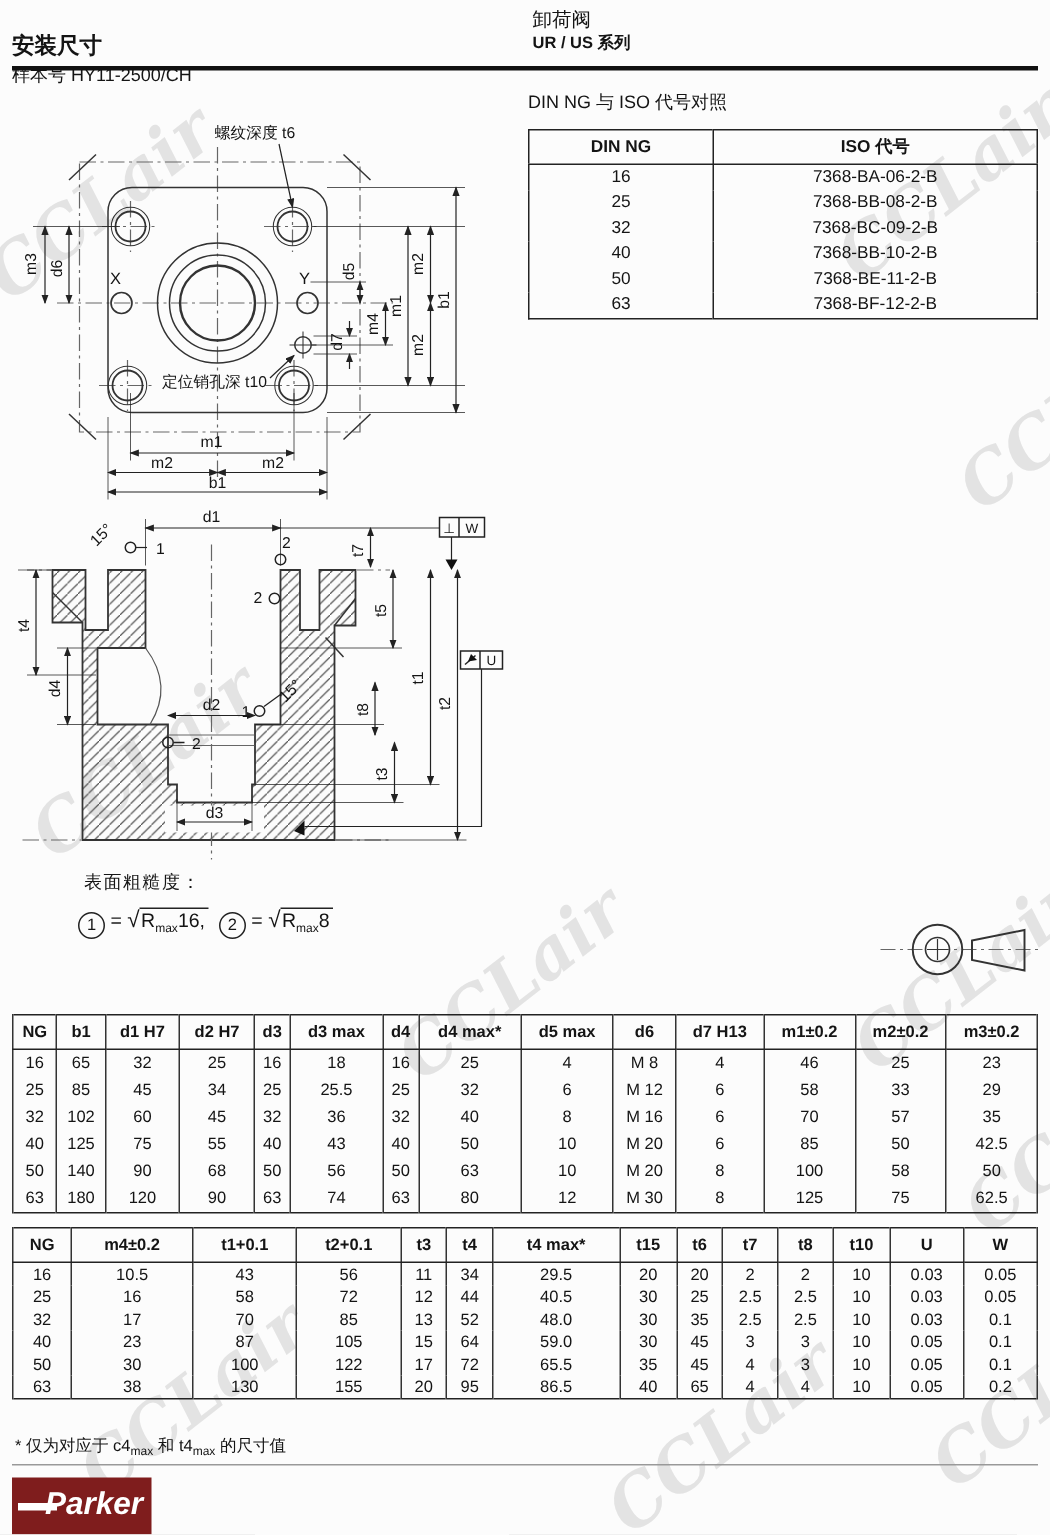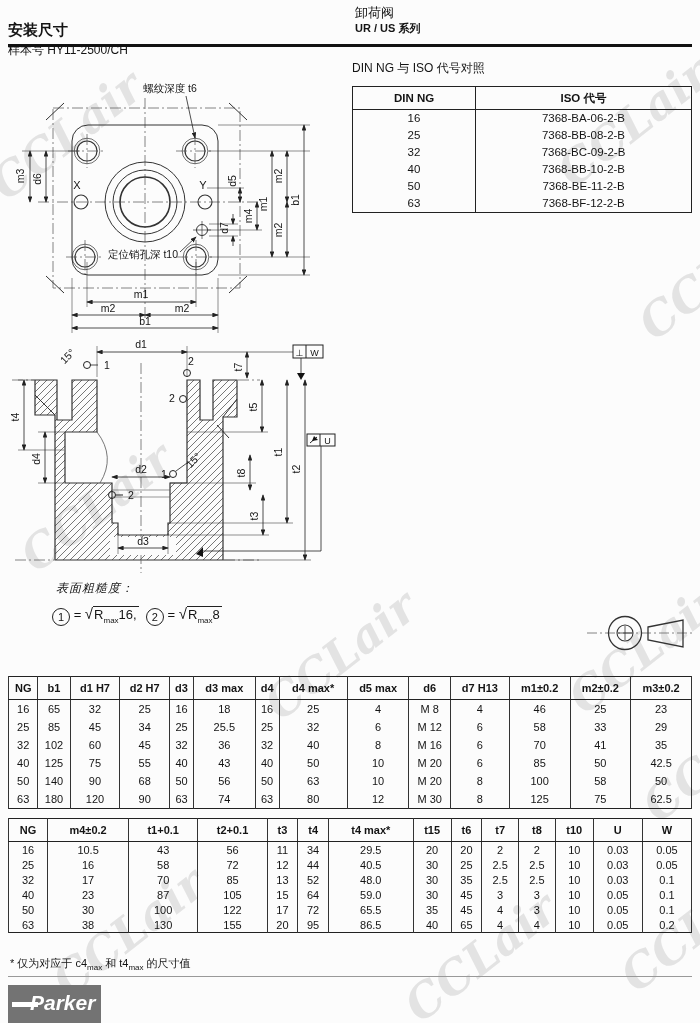--- a/index.html
+++ b/index.html
@@ -30,30 +30,30 @@
   .dimtab{border:1.5px solid #222;}
   .dimtab th{font-weight:bold;border-bottom:1.4px solid #222;height:22px;padding:0 1px;margin-left:48px;}
   .dimtab td{text-align:center;padding:0 1px;height:18px;}
   .dimtab th,.dimtab td{border-left:1px solid #333;border-right:1px solid #333;text-align:center;}
   #t1{top:676px;}
   #t2{top:818px;}
   #t2 td{height:15px;}
   .footnote{position:absolute;left:10px;top:956px;font-size:11px;}
   .footnote sub{font-size:8px;}
   
-  .rough-label{position:absolute;left:56px;top:580px;font-size:12px;letter-spacing:1px;font-style:italic;}
+  .rough-label{position:absolute;left:56px;top:580px;font-size:12px;letter-spacing:1px;}
   .rough-f{position:absolute;left:52px;top:605px;font-size:13px;}
   .circ{display:inline-block;width:16px;height:16px;line-height:16px;border:1.2px solid #222;
         border-radius:50%;text-align:center;font-size:11px;vertical-align:-2px;}
   .radbar{border-top:1.2px solid #222;padding:0 2px 0 1px;}
   .rad{font-size:15px;}
   .rough-f sub{font-size:8px;}
   
   .rule-footer{position:absolute;left:8px;top:976px;width:684px;height:1px;background:#999;}
-  .plogo{position:absolute;left:8px;top:985px;width:93px;height:38px;background:#737373;}
+  .plogo{position:absolute;left:8px;top:985px;width:93px;height:38px;background:#7f1d1d;}
   .plogo .bar{position:absolute;left:4px;top:17px;width:26px;height:5px;background:#fff;}
   .plogo .ptxt{position:absolute;left:22px;top:6px;color:#fff;font-weight:bold;font-style:italic;
         font-size:21px;letter-spacing:0px;font-family:"Liberation Sans",sans-serif;}
   svg text{font-family:"Liberation Sans",sans-serif;fill:#141414;}
 </style>
 </head>
 <body>
 
 <div class="page">
 
@@ -386,21 +386,21 @@
           <td>60</td>
           <td>45</td>
           <td>32</td>
           <td>36</td>
           <td>32</td>
           <td>40</td>
           <td>8</td>
           <td>M 16</td>
           <td>6</td>
           <td>70</td>
-          <td>41</td>
+          <td>57</td>
           <td>35</td>
         </tr>
         <tr>
           <td>40</td>
           <td>125</td>
           <td>75</td>
           <td>55</td>
           <td>40</td>
           <td>43</td>
           <td>40</td>

